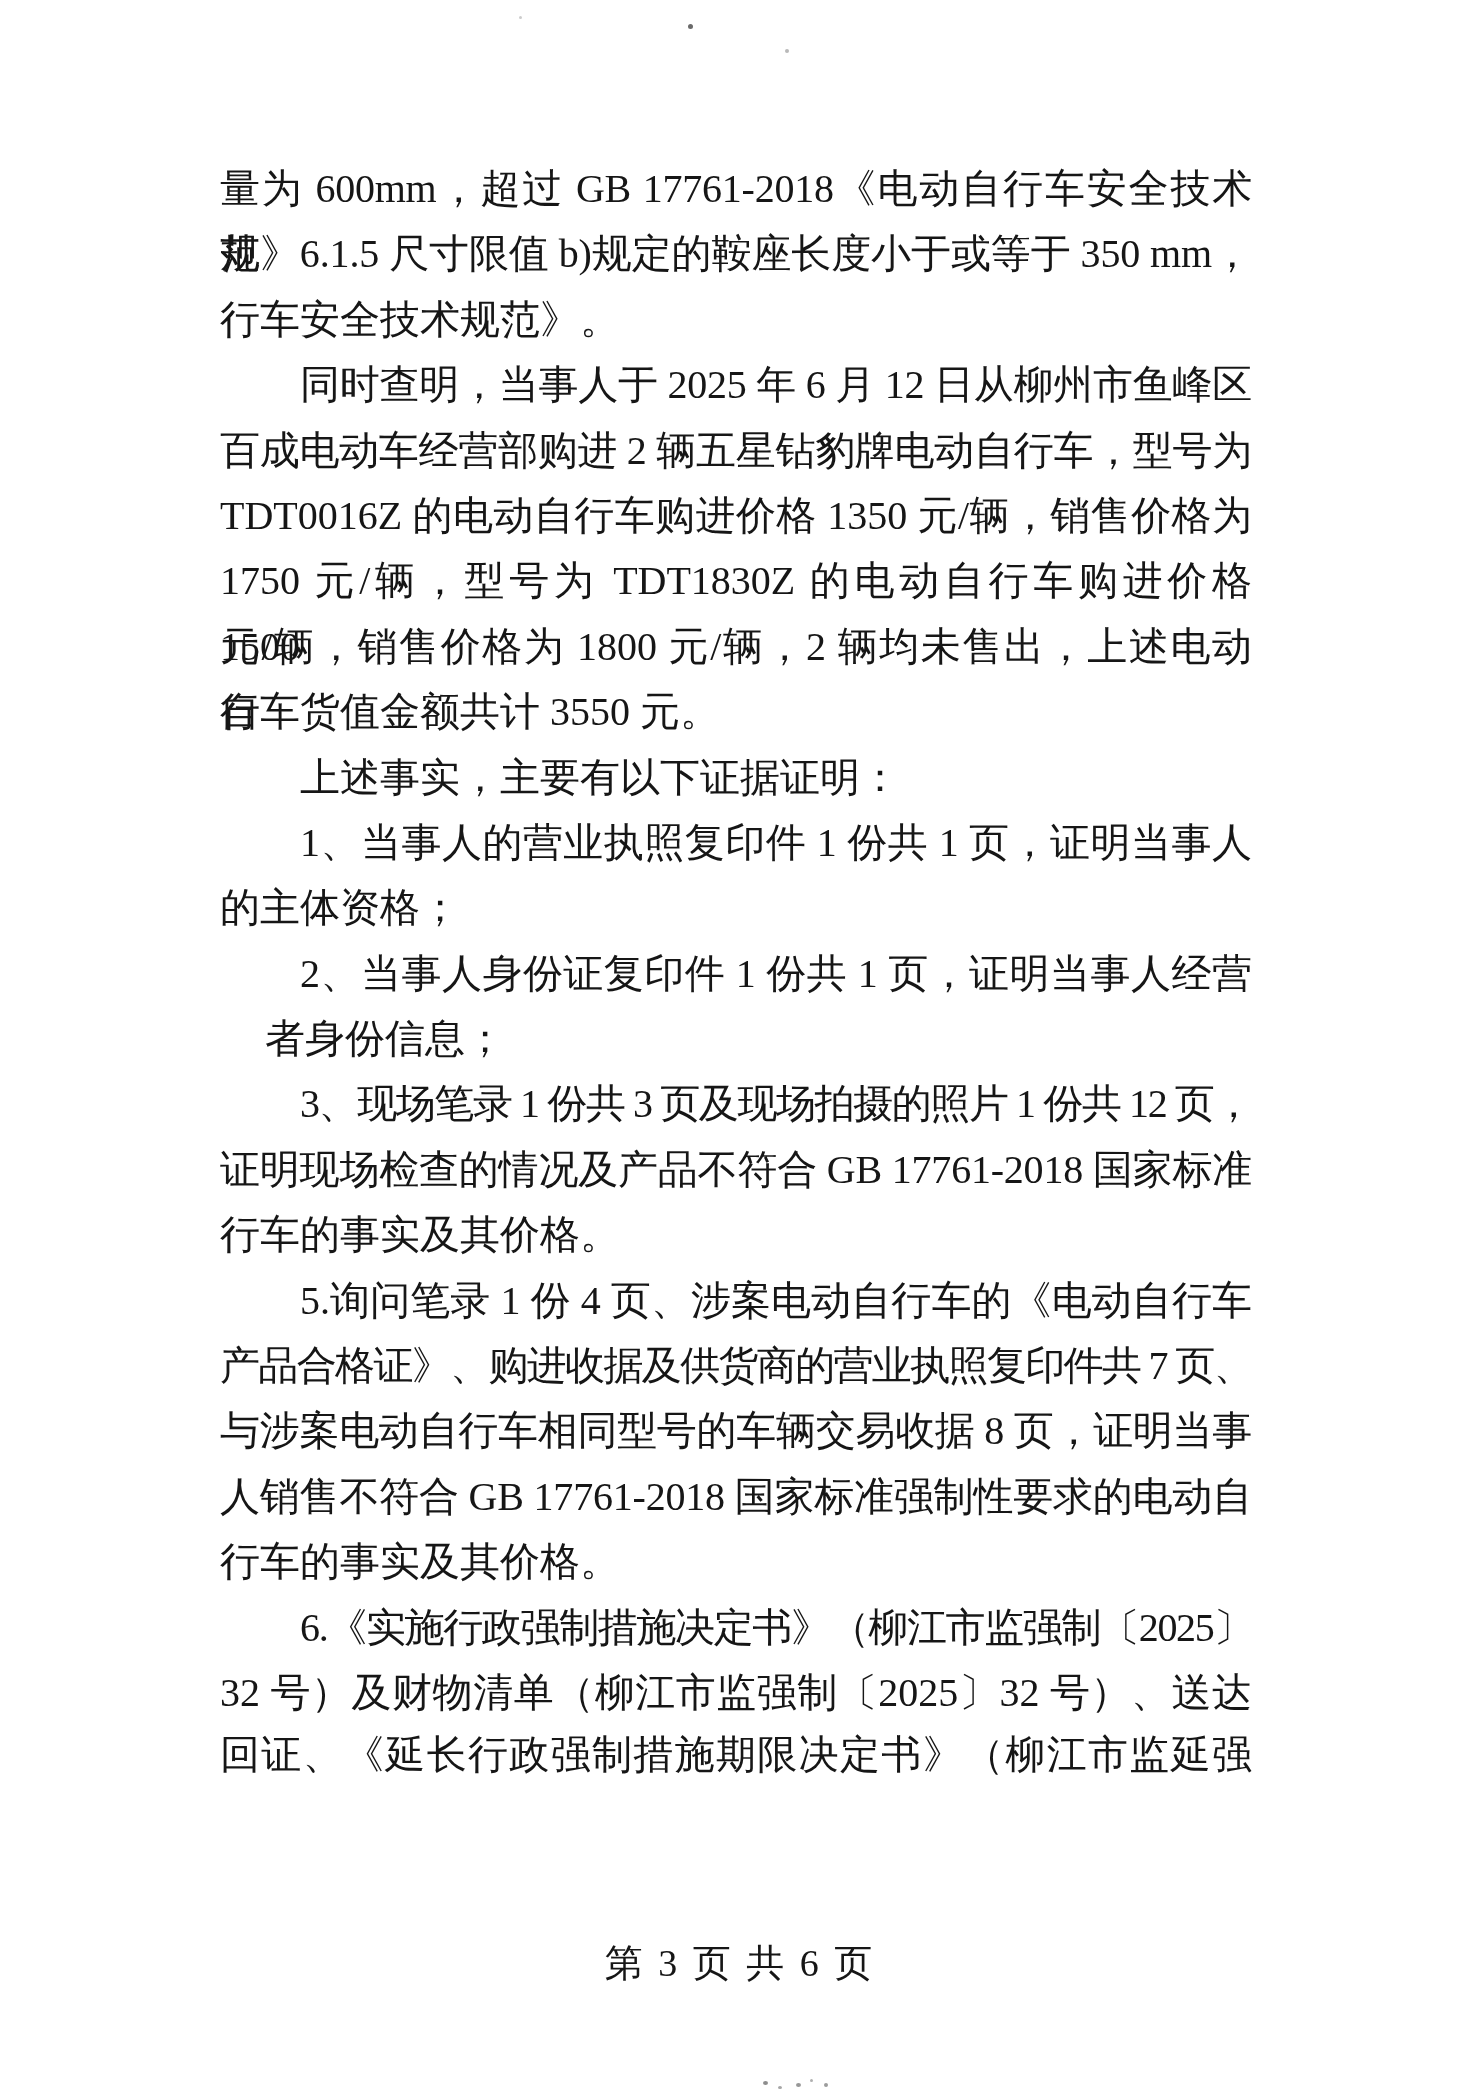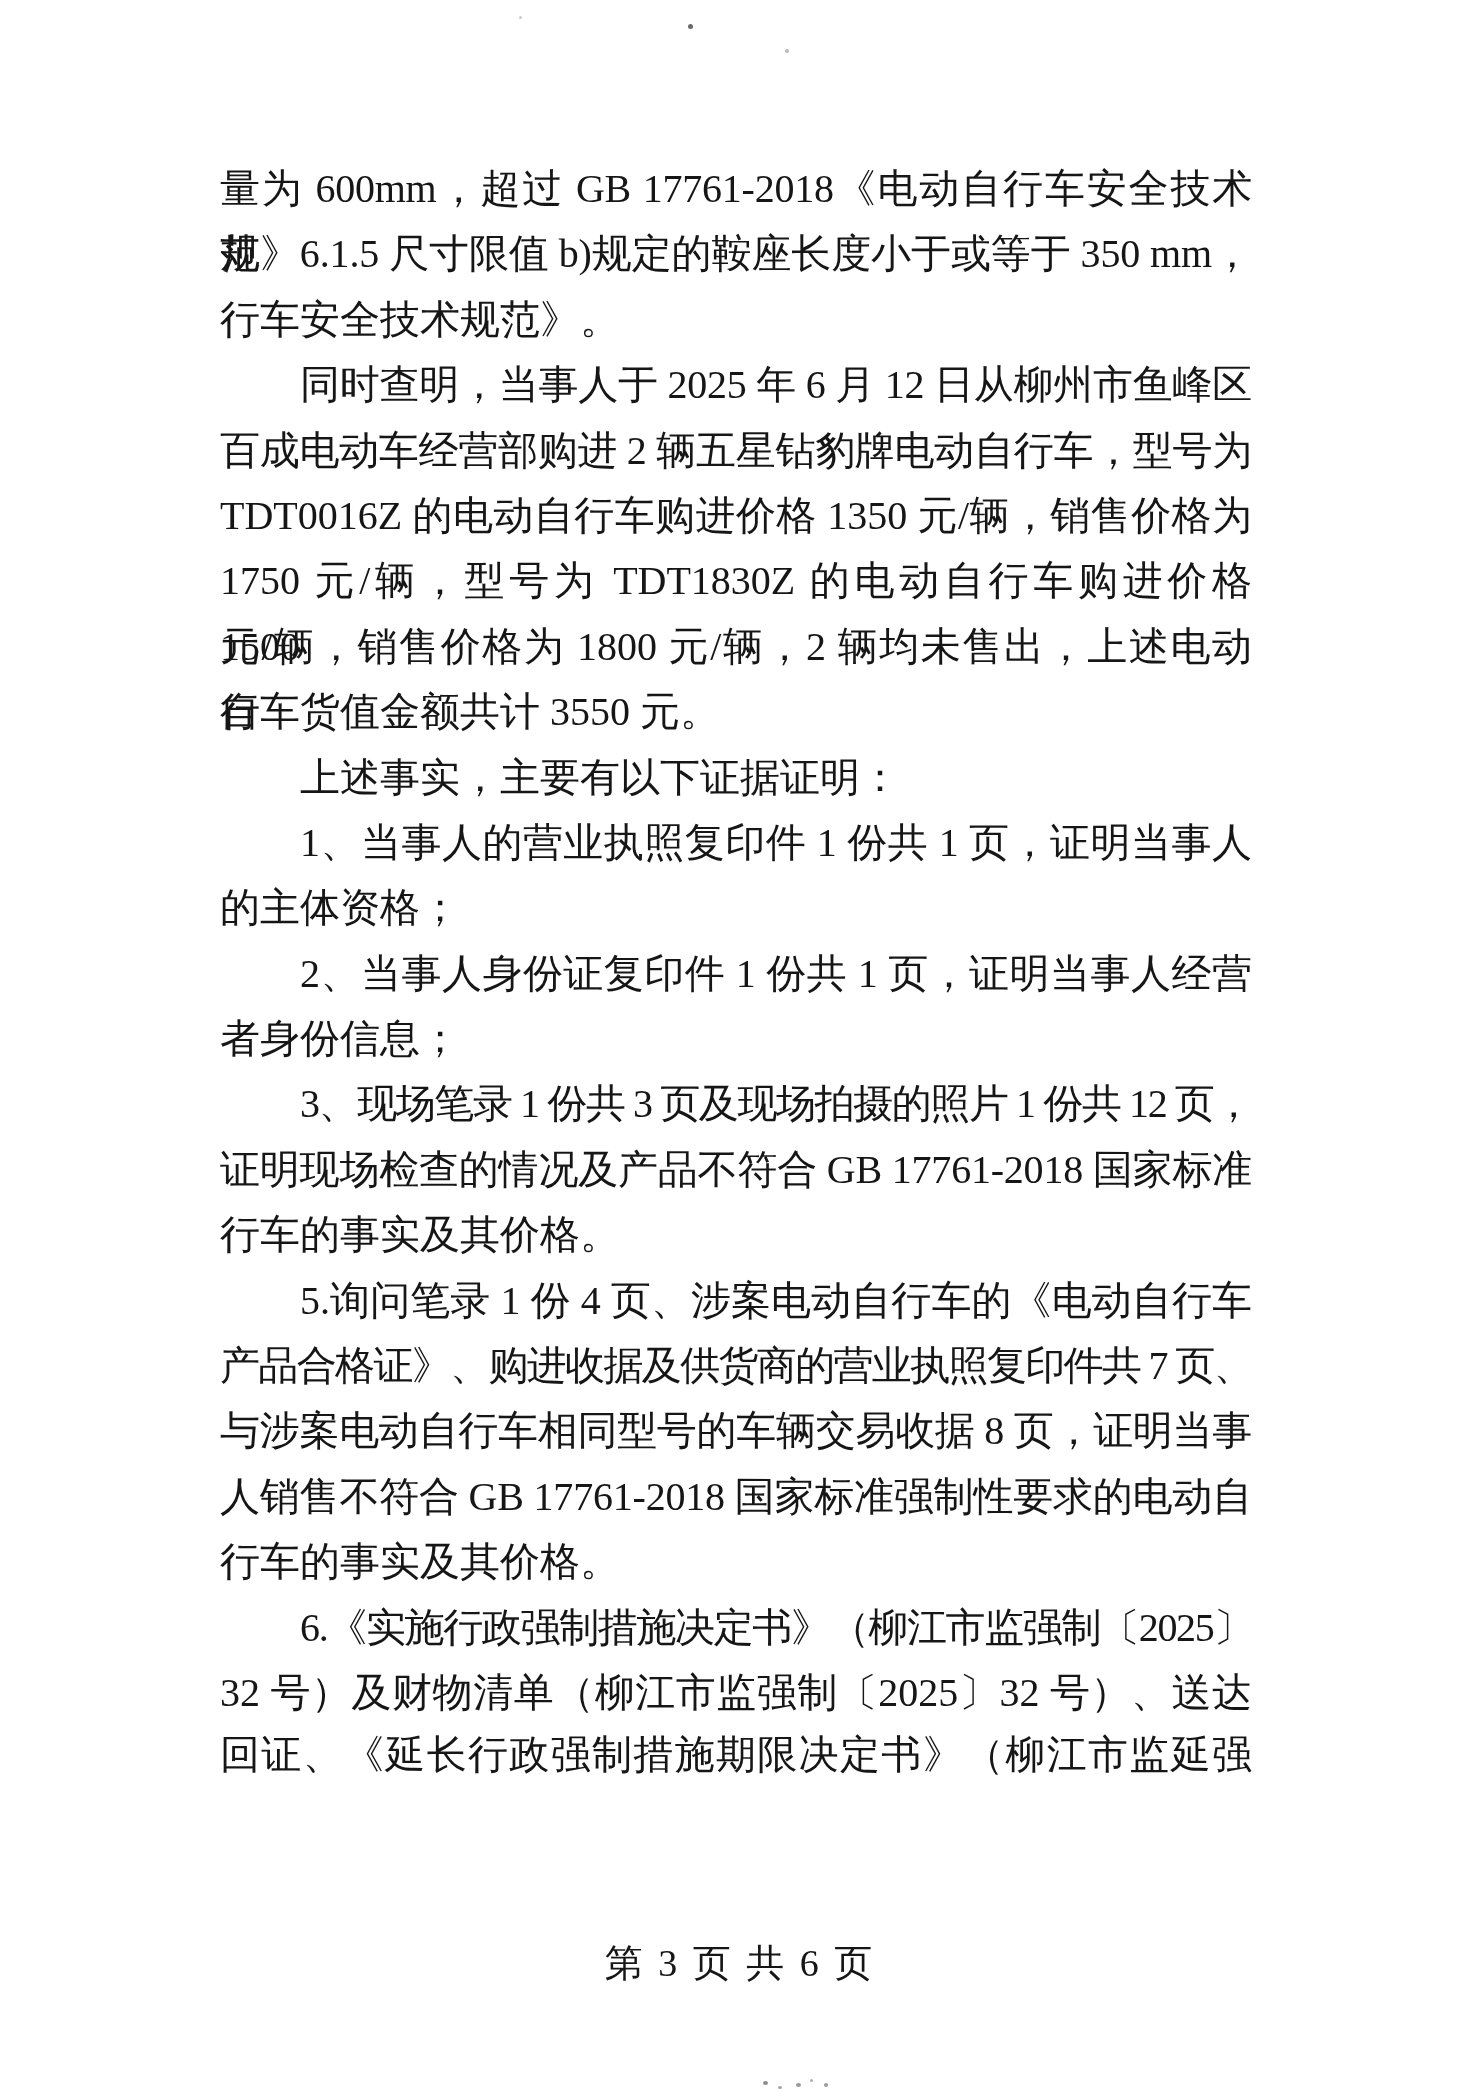--- a/index.html
+++ b/index.html
@@ -76,21 +76,21 @@
     <div class="ln fill indent" style="white-space: normal; letter-spacing: -0.25px;">同时查明，当事人于 2025 年 6 月 12 日从柳州市鱼峰区</div>
     <div class="ln fill" style="white-space: normal; letter-spacing: -0.285714px;">百成电动车经营部购进 2 辆五星钻豹牌电动自行车，型号为</div>
     <div class="ln fill" style="white-space: normal;">TDT0016Z 的电动自行车购进价格 1350 元/辆，销售价格为</div>
     <div class="ln fill" style="white-space: normal; letter-spacing: -0.027027px;">1750 元/辆，型号为 TDT1830Z 的电动自行车购进价格 1500</div>
     <div class="ln fill" style="white-space: normal;">元/辆，销售价格为 1800 元/辆，2 辆均未售出，上述电动自</div>
     <div class="ln" style="white-space: nowrap;">行车货值金额共计 3550 元。</div>
     <div class="ln indent" style="white-space: nowrap;">上述事实，主要有以下证据证明：</div>
     <div class="ln fill indent" style="white-space: normal;">1、当事人的营业执照复印件 1 份共 1 页，证明当事人</div>
     <div class="ln" style="white-space: nowrap;">的主体资格；</div>
     <div class="ln fill indent" style="white-space: normal;">2、当事人身份证复印件 1 份共 1 页，证明当事人经营</div>
-    <div class="ln" style="white-space: nowrap;">者身份信息；</div>
+    <div class="ln" style="white-space: nowrap; margin-left: 45px;">者身份信息；</div>
     <div class="ln fill indent" style="white-space: normal; letter-spacing: -1.41176px;">3、现场笔录 1 份共 3 页及现场拍摄的照片 1 份共 12 页，</div>
     <div class="ln fill" style="white-space: normal; letter-spacing: -0.205882px;">证明现场检查的情况及产品不符合 GB 17761-2018 国家标准</div>
     <div class="ln" style="white-space: nowrap;">行车的事实及其价格。</div>
     <div class="ln fill indent" style="white-space: normal;">5.询问笔录 1 份 4 页、涉案电动自行车的《电动自行车</div>
     <div class="ln fill" style="white-space: normal; letter-spacing: -1.65517px;">产品合格证》、购进收据及供货商的营业执照复印件共 7 页、</div>
     <div class="ln fill" style="white-space: normal; letter-spacing: -0.285714px;">与涉案电动自行车相同型号的车辆交易收据 8 页，证明当事</div>
     <div class="ln fill" style="white-space: normal; letter-spacing: -0.205882px;">人销售不符合 GB 17761-2018 国家标准强制性要求的电动自</div>
     <div class="ln" style="white-space: nowrap;">行车的事实及其价格。</div>
     <div class="ln fill indent" style="white-space: normal; letter-spacing: -1.35714px;">6.《实施行政强制措施决定书》（柳江市监强制〔2025〕</div>
     <div class="ln fill" style="white-space: normal;">32 号）及财物清单（柳江市监强制〔2025〕32 号）、送达</div>

